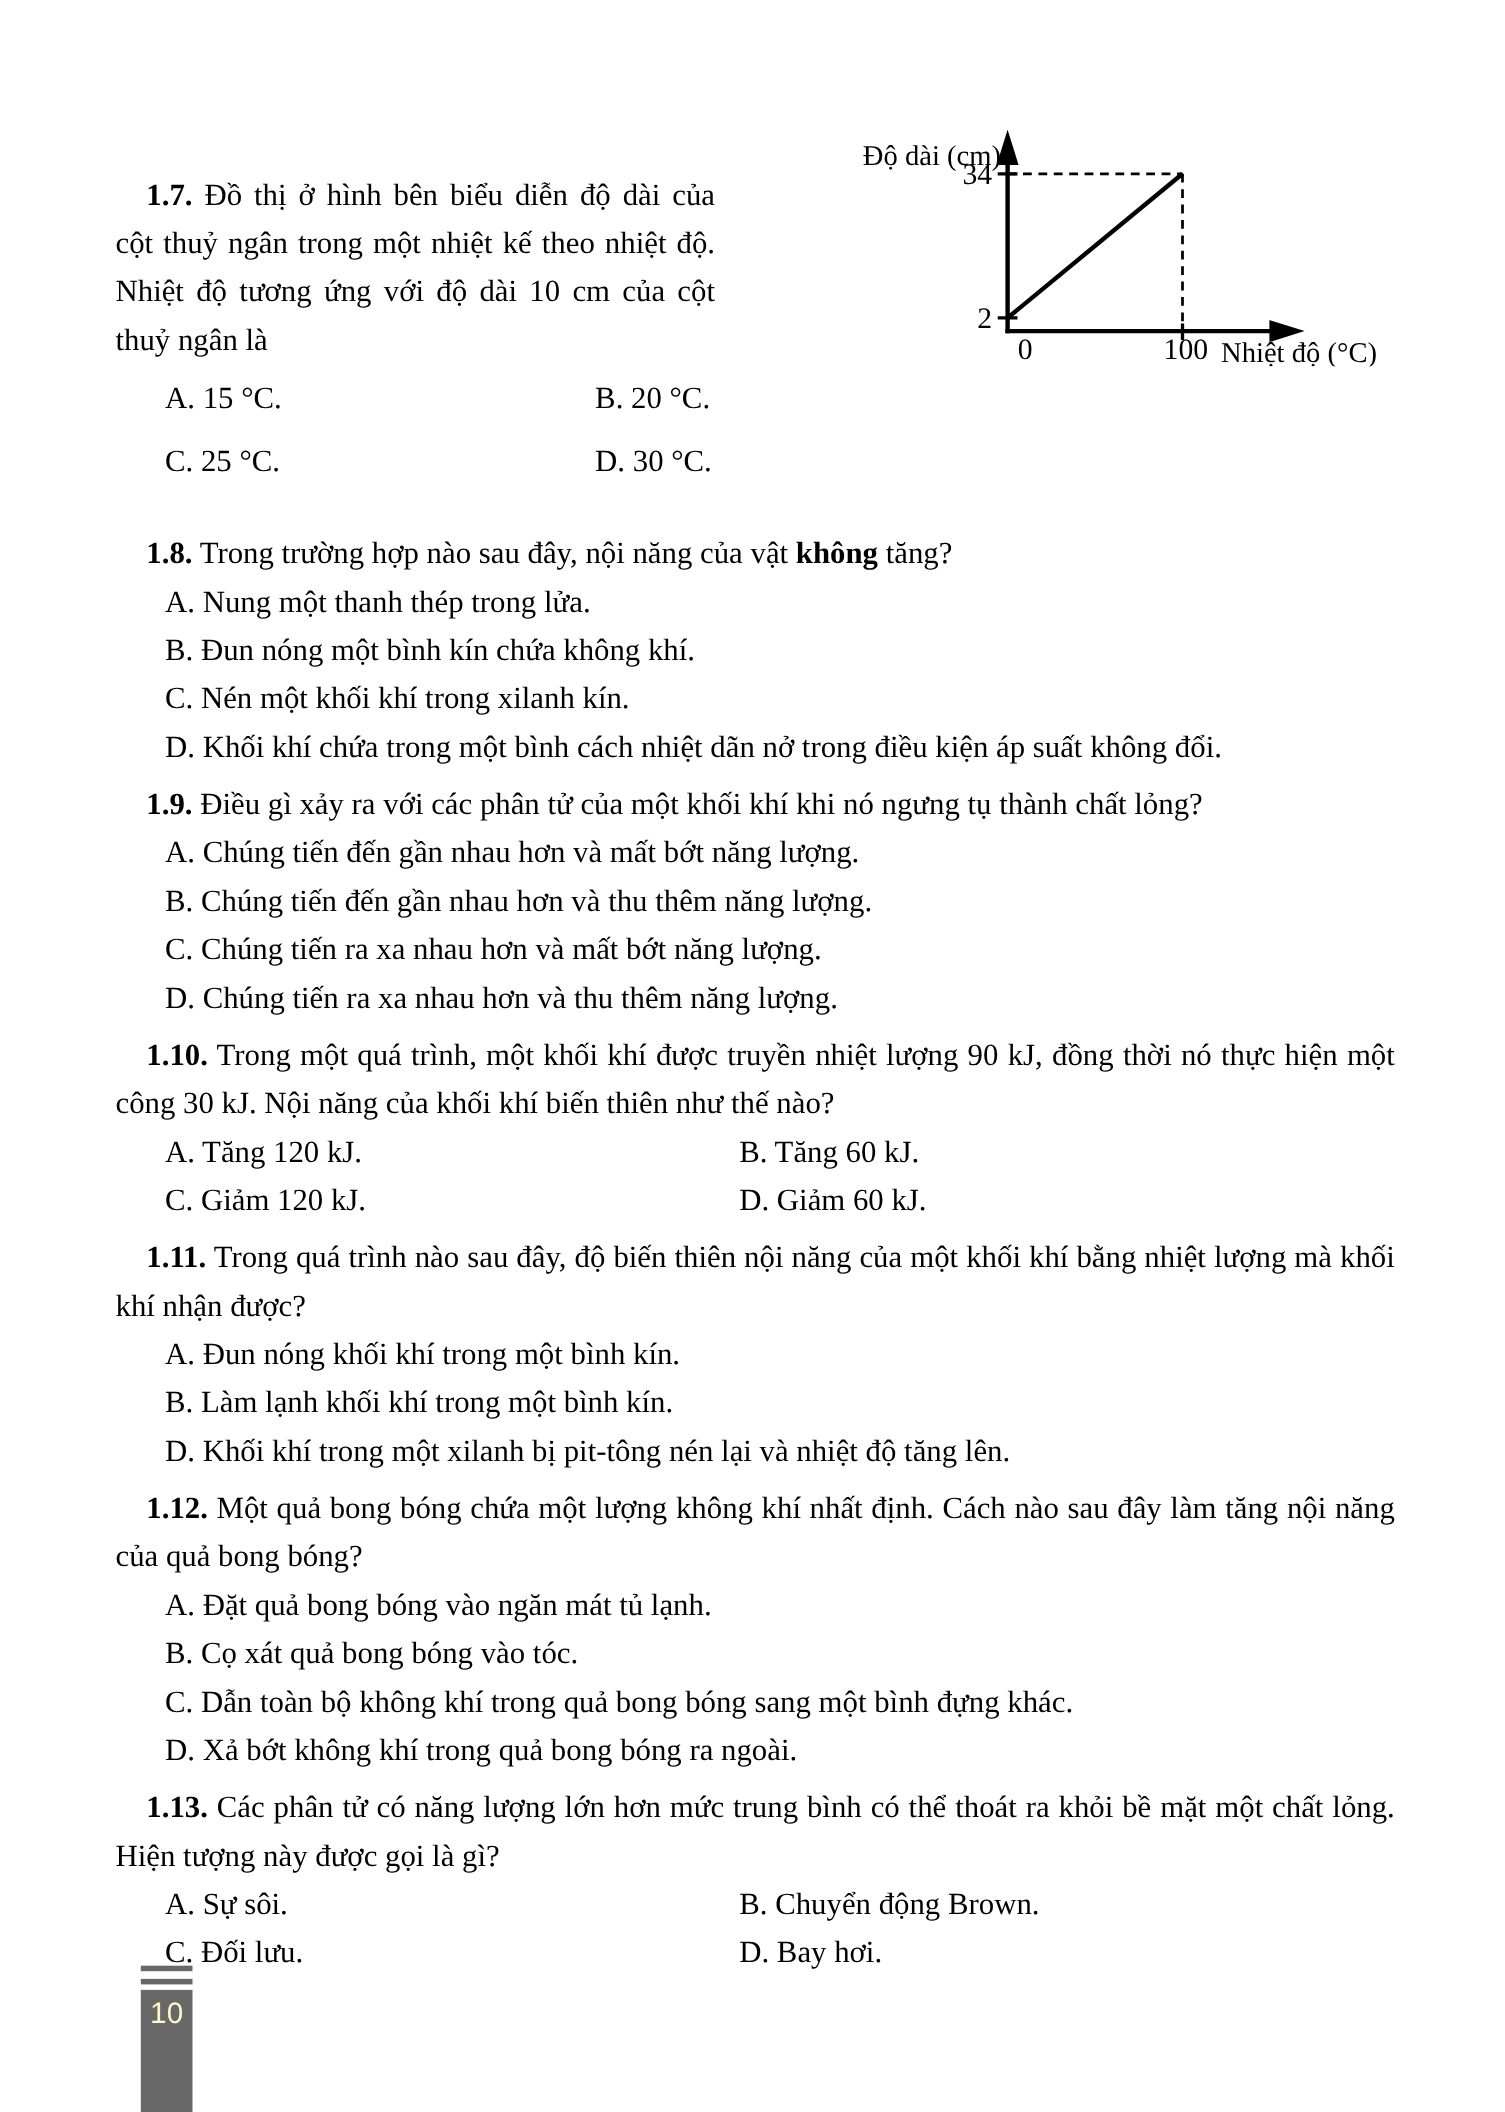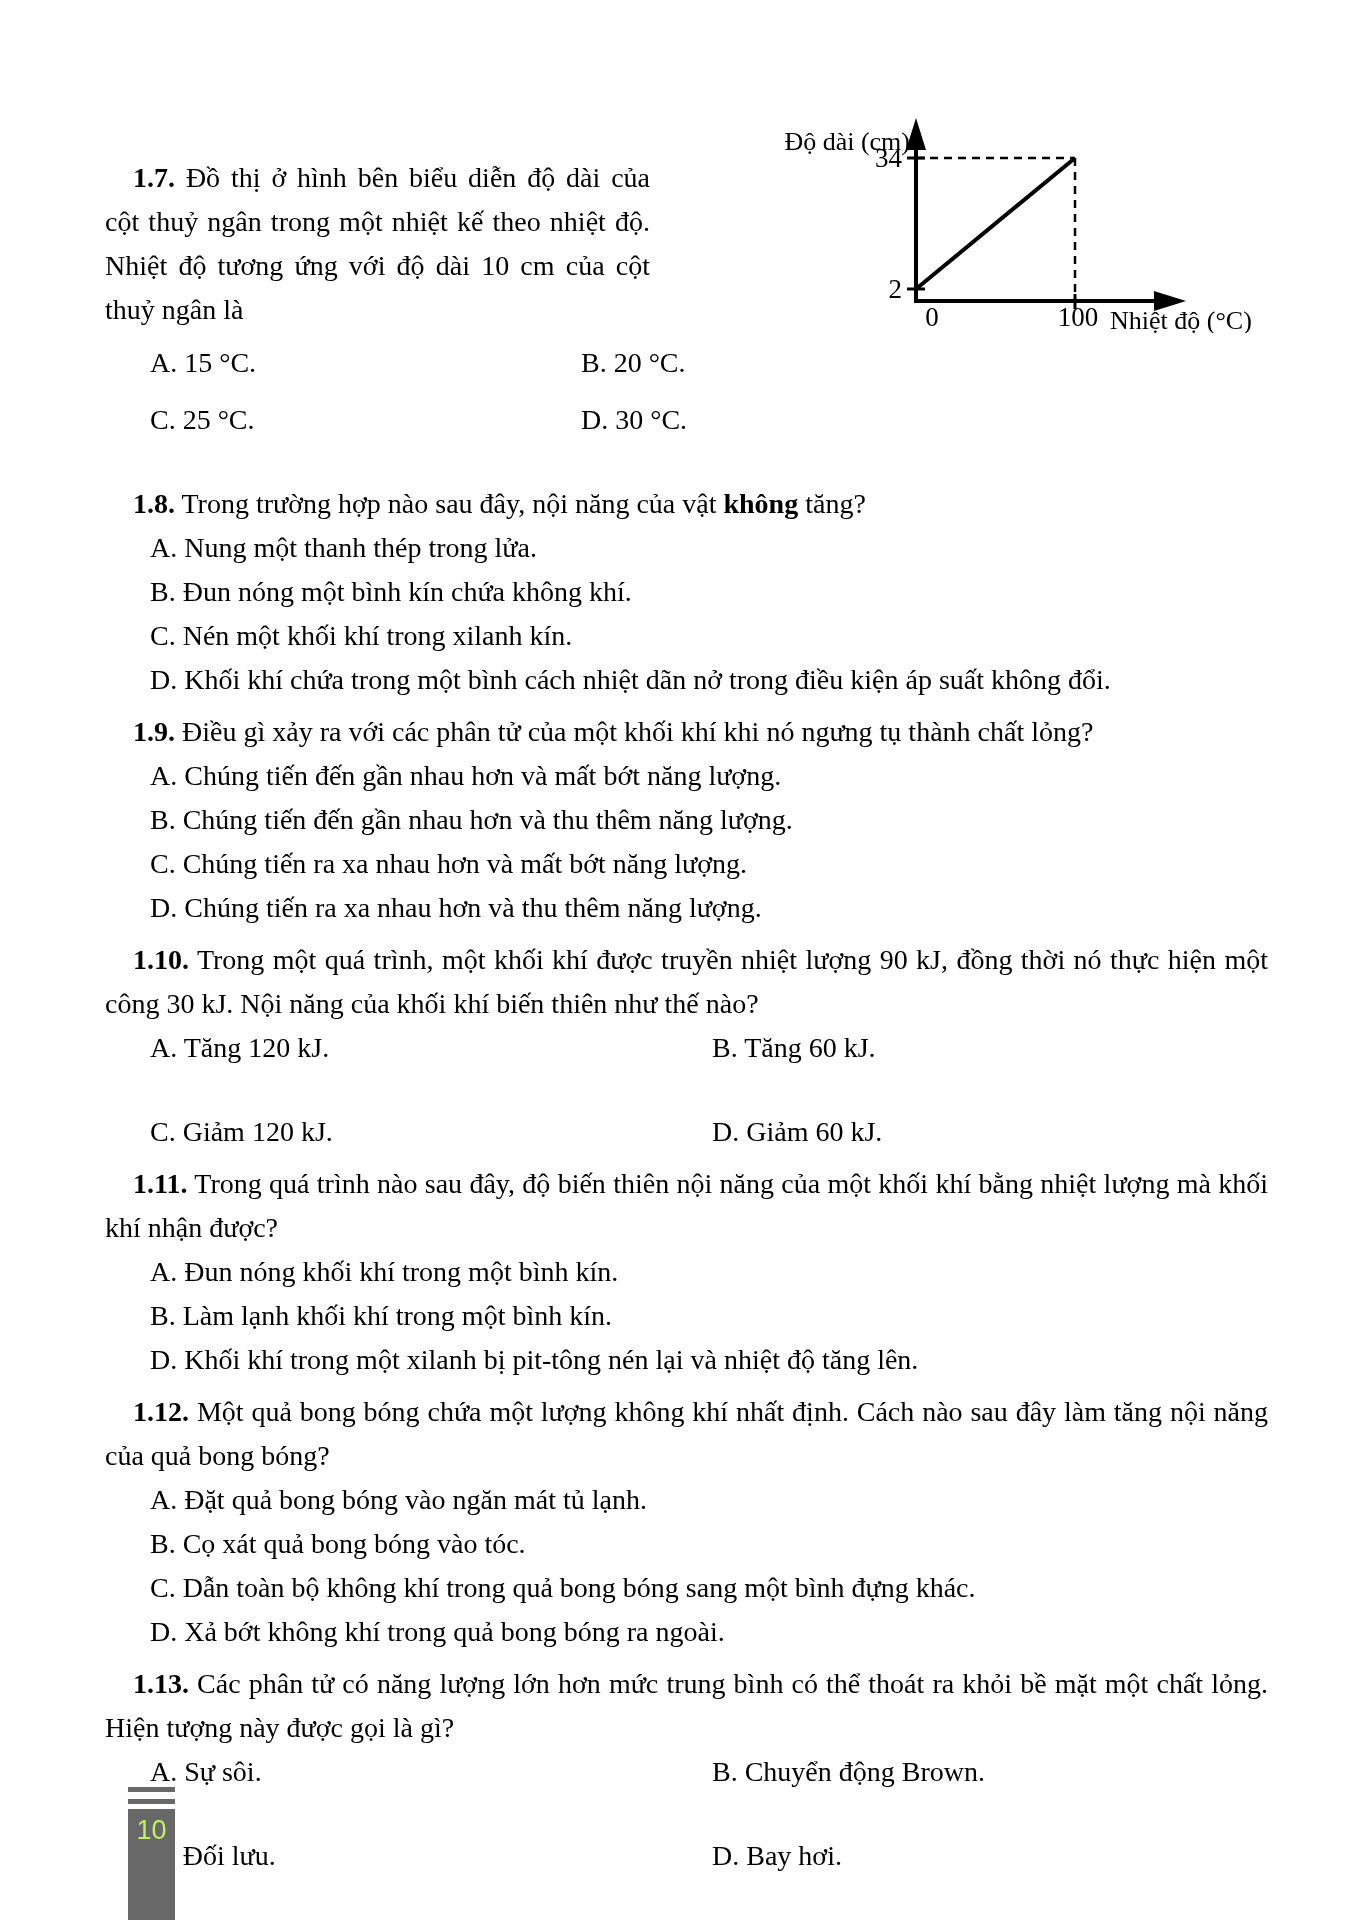--- a/index.html
+++ b/index.html
@@ -14,21 +14,20 @@
     font-size:28px; line-height:44px;
   }
   .question { margin:0 0 8px 0; }
   .qtext { margin:0; text-align:justify; text-indent:28px; }
   .qnum { font-weight:bold;margin-top:47px; }
   .opt { white-space:nowrap; }
   .opts-list .opt { display:block; padding-left:45px; }
   .opts-grid {
     display:grid; grid-template-columns:522px max-content;
     padding-left:45px;
-    gap:40px;
   }
   
   .q17 { margin-bottom:40px; }
   .q17 .opts-grid {
     width:538px; grid-template-columns:391px max-content;
     margin-top:9px; row-gap:13px; padding-left:45px;
   }
   .chart-fig {
     float:right; width:618px; height:215px;
     margin:-38px 0 0 0; padding:0;
@@ -40,21 +39,21 @@
     position:absolute; left:128px; width:47px; height:5px;
     background:#686868;
   }
   .footer-bar {
     position:absolute; left:128px; top:1809px; width:47px; height:111px;
     background:#686868; text-align:center;
   }
   .footer-bar .pgnum {
     display:block; margin-top:4px;
     font-family:"Liberation Sans", sans-serif;
-    font-size:27px; line-height:34px; color:#bef264;
+    font-size:27px; line-height:34px; color:#fef9c3;
   }
 </style>
 </head>
 <body>
 
 <div class="page">
   <main class="content">
 
     <section class="question q17">
       <figure class="chart-fig">

